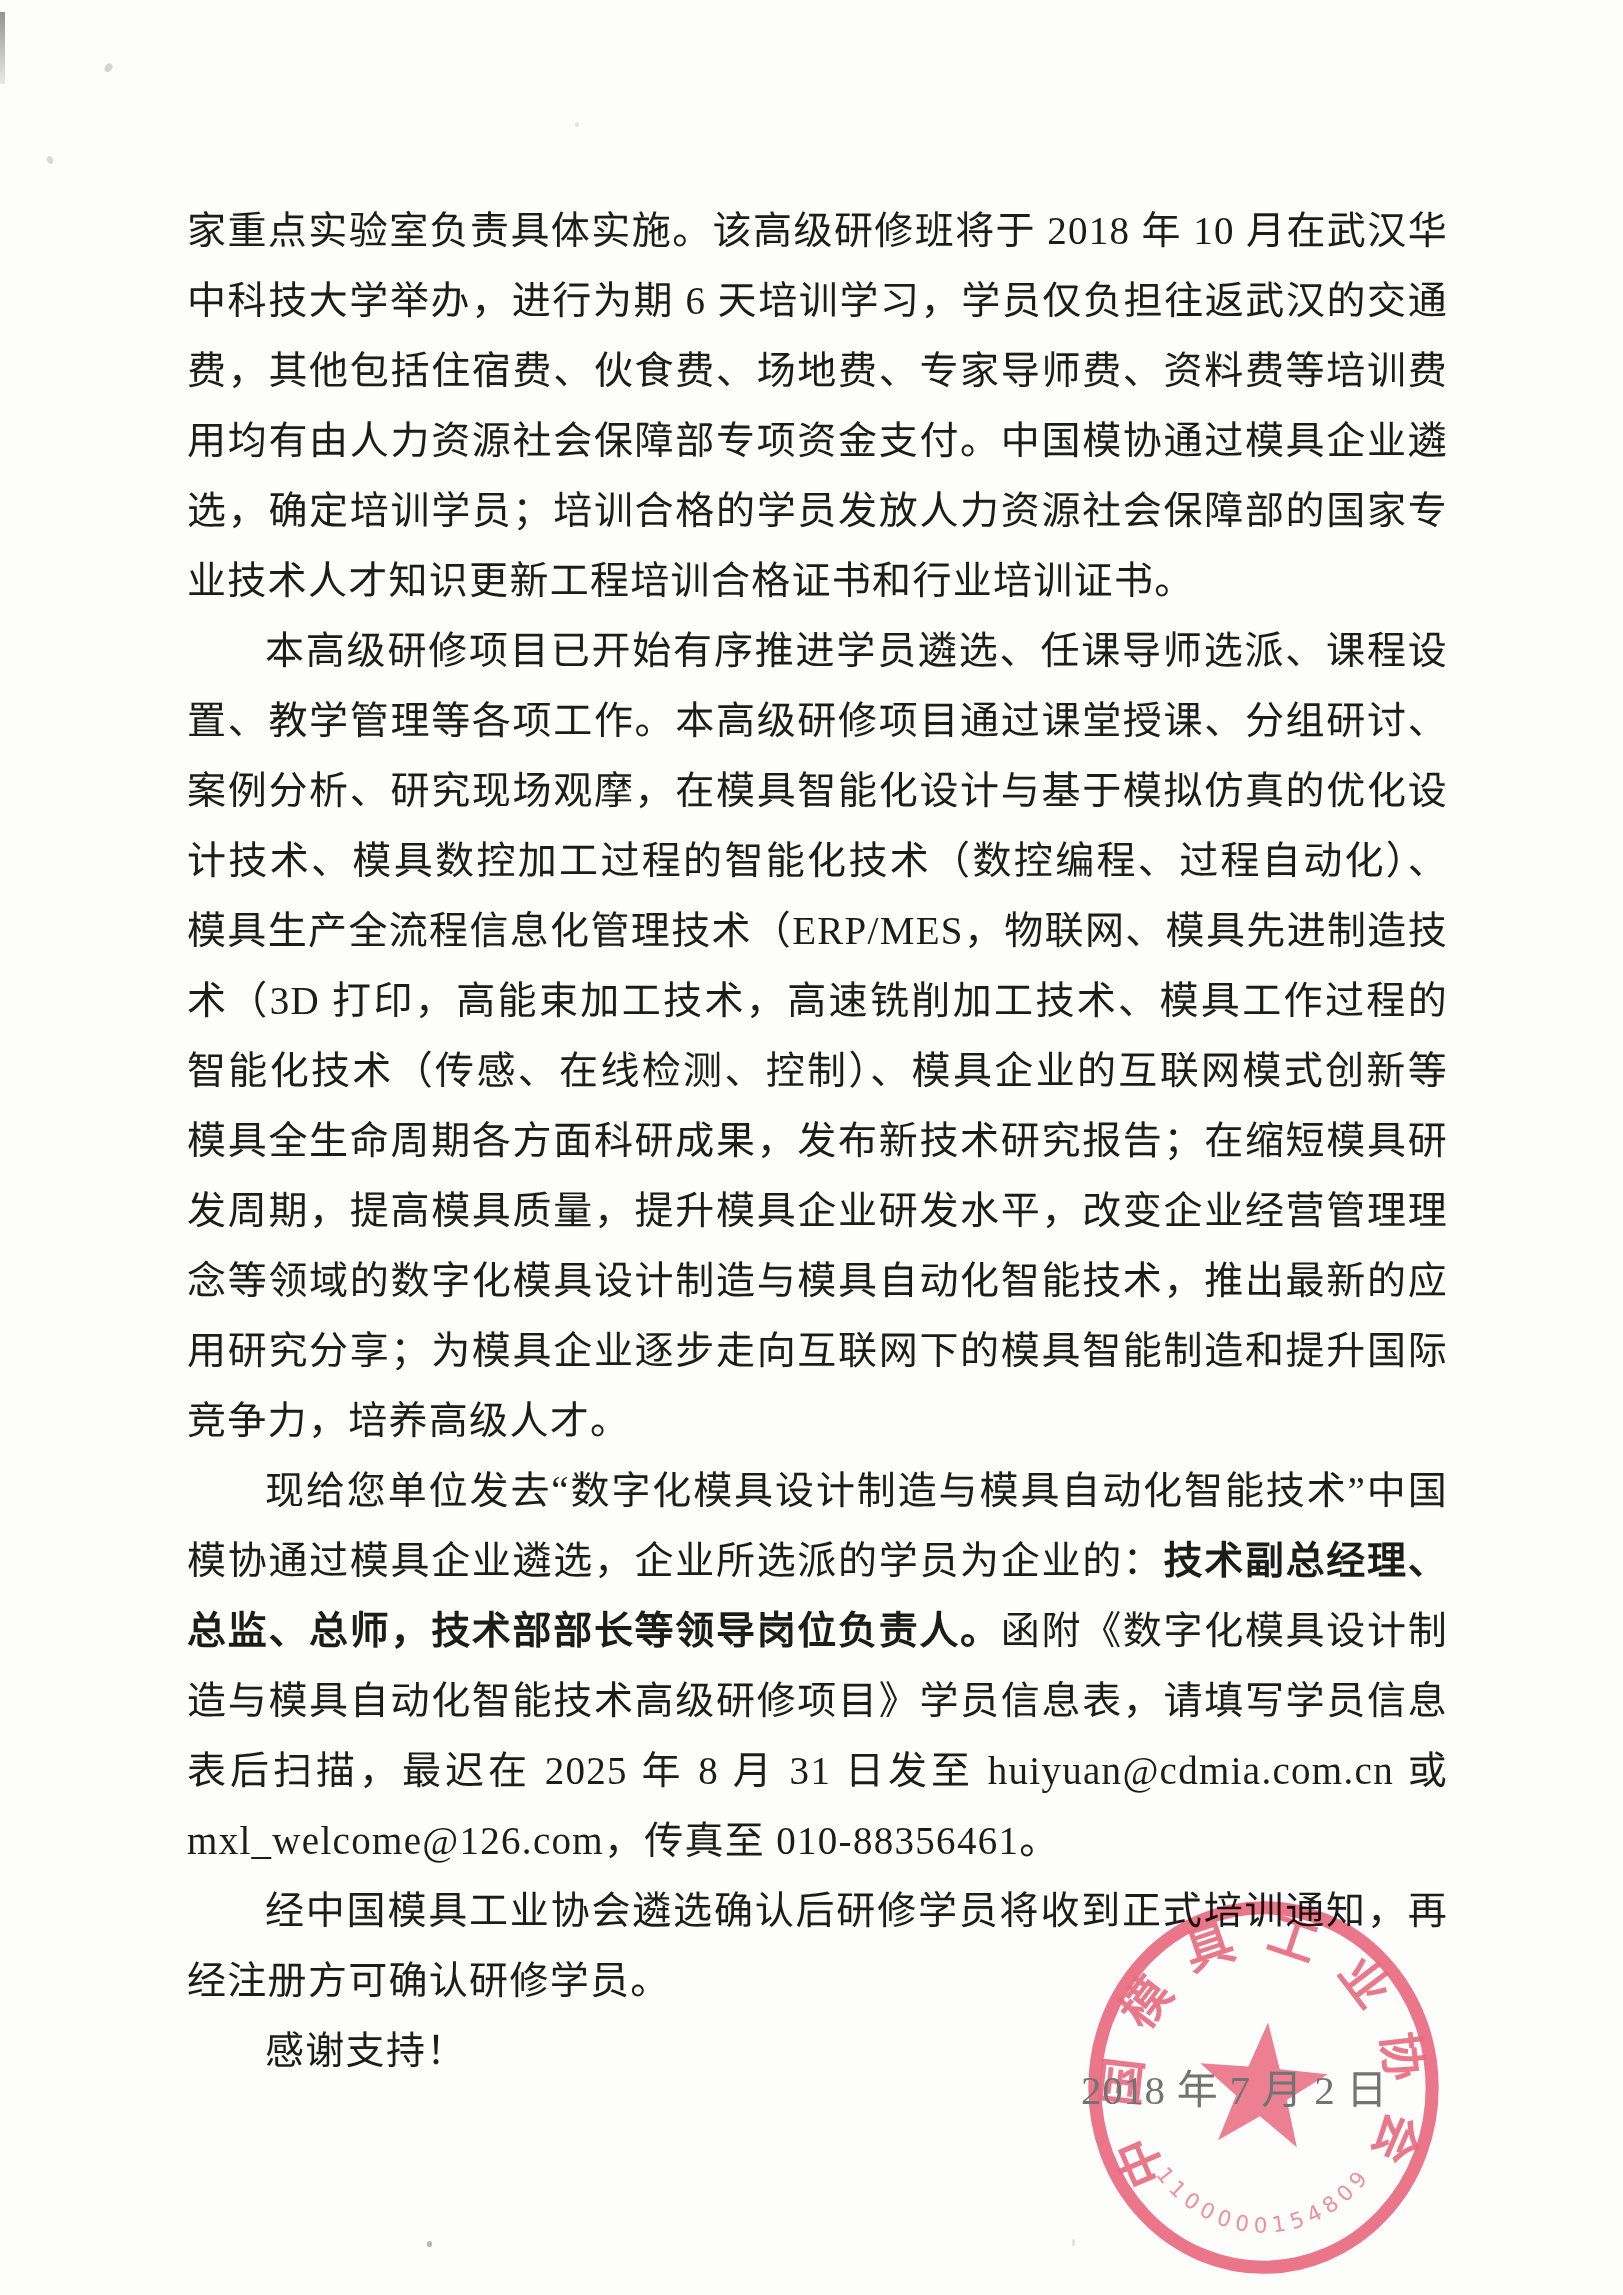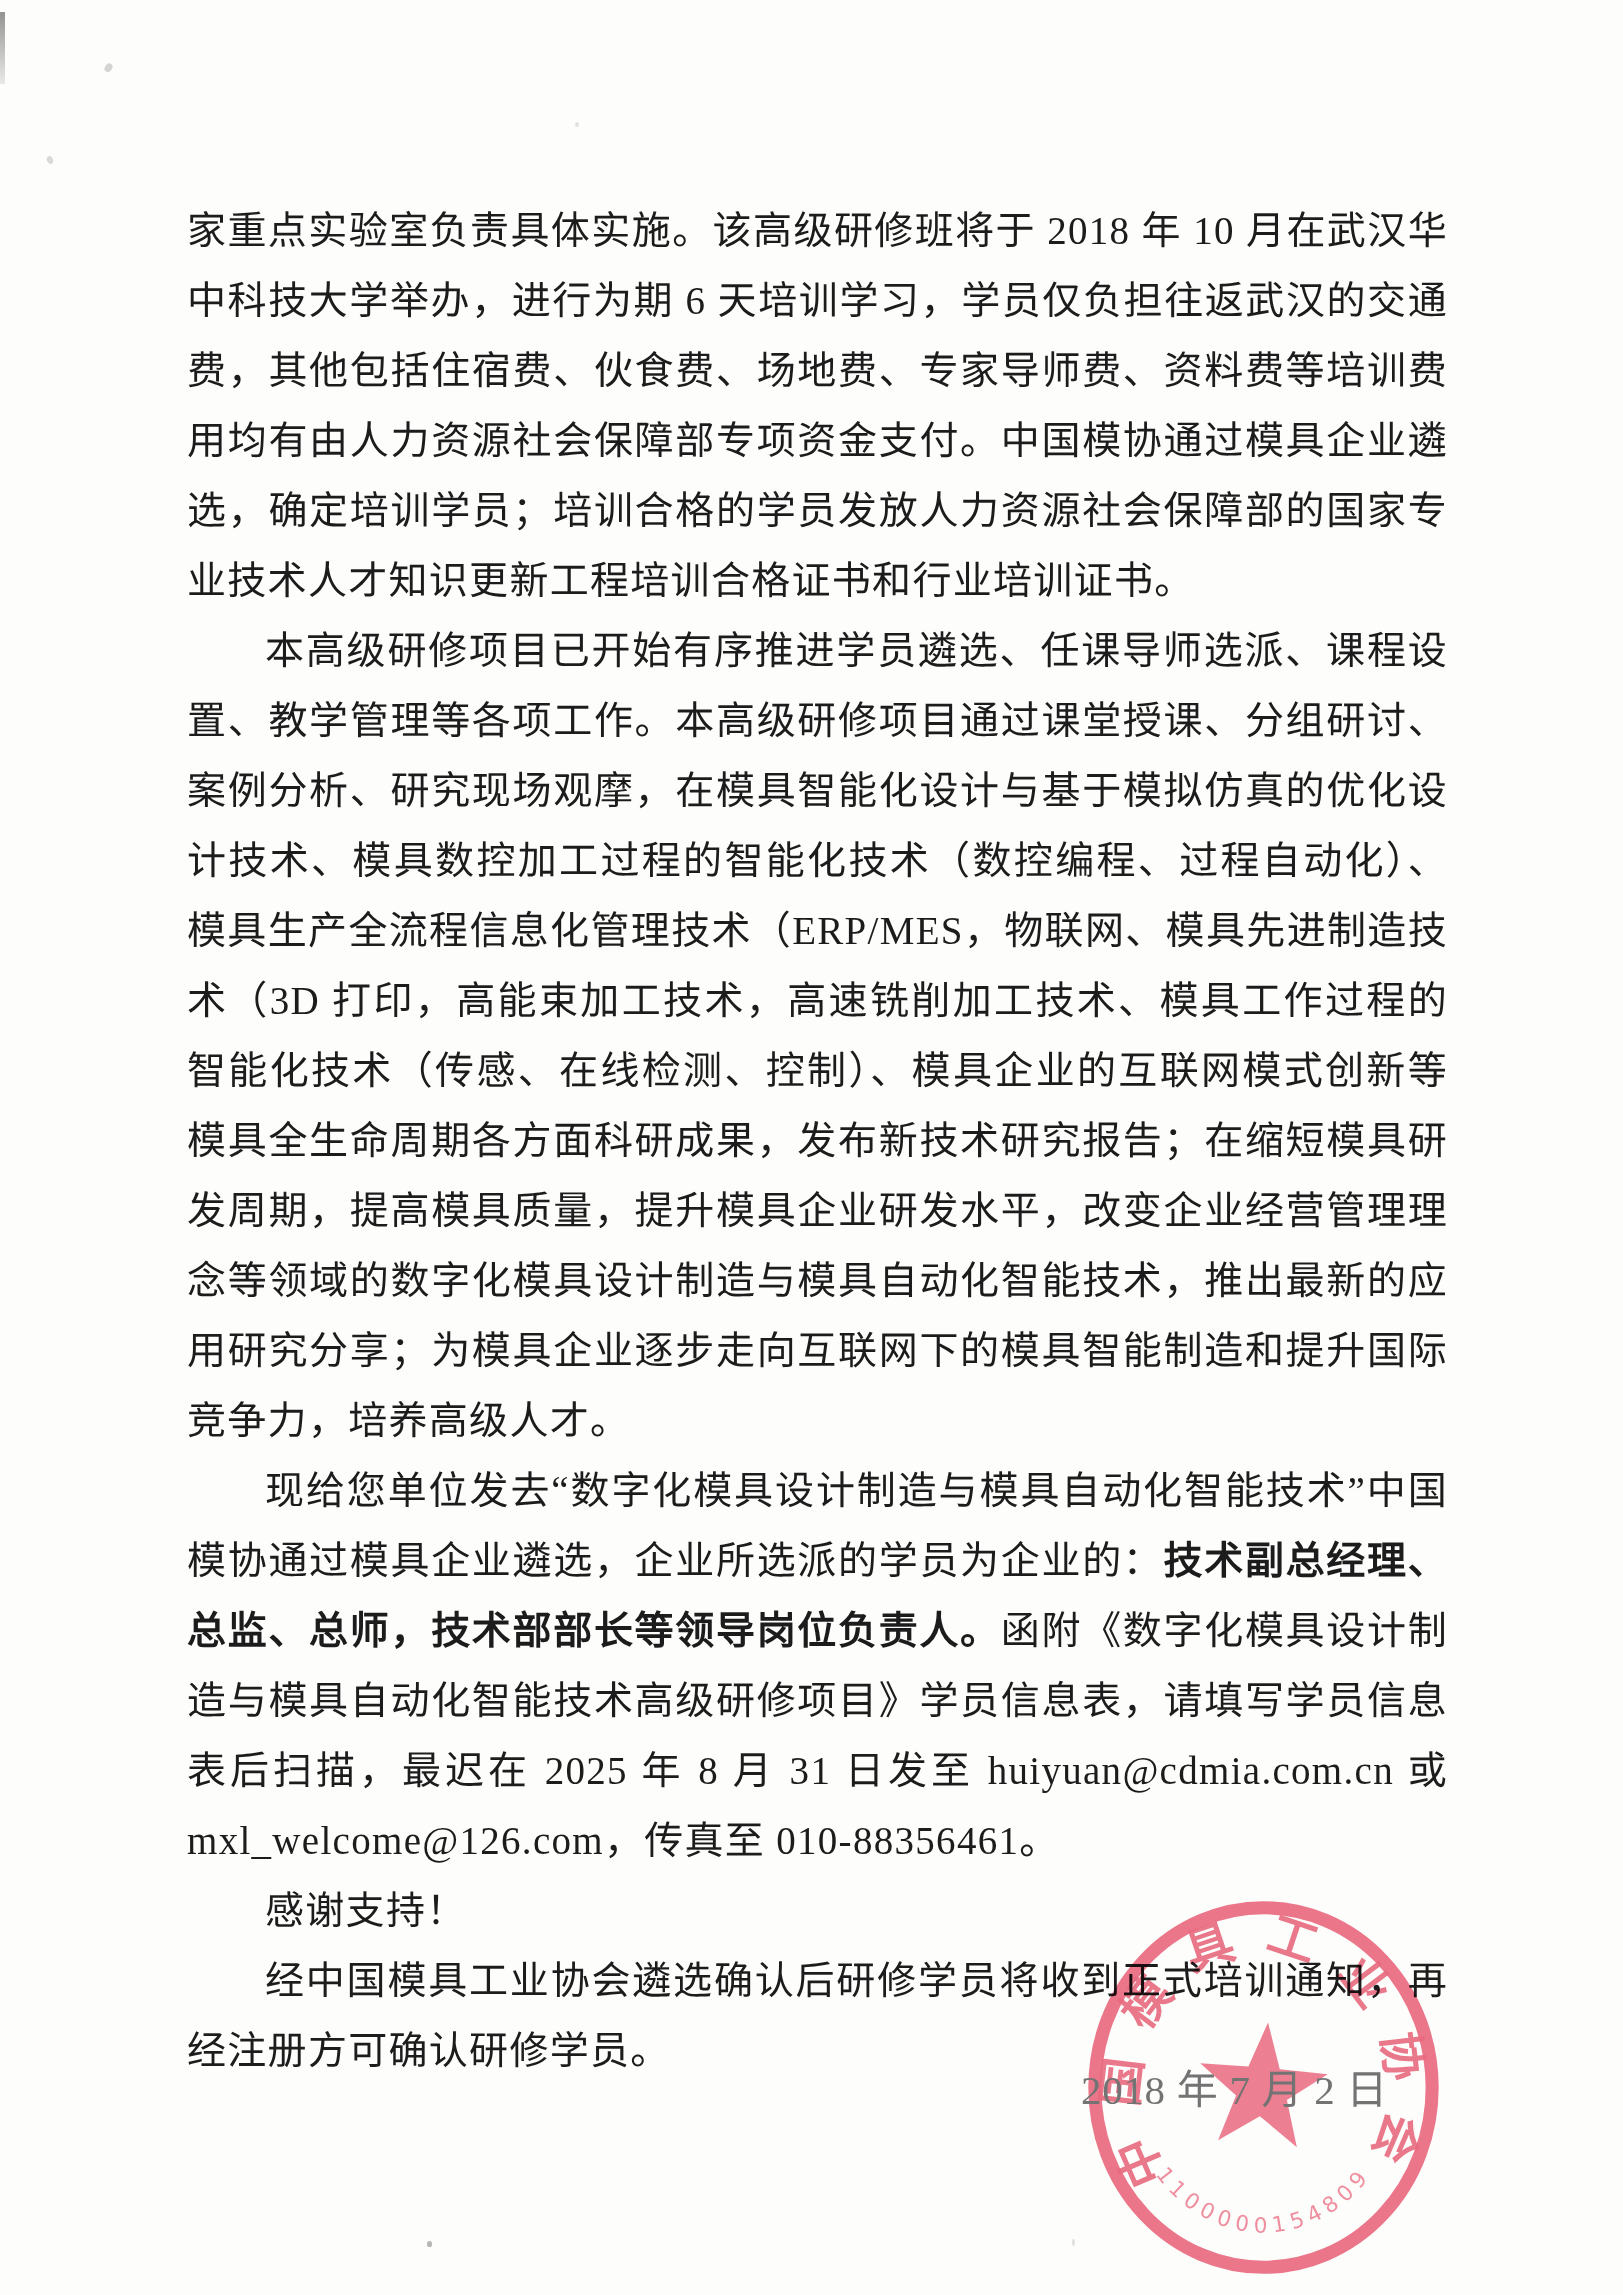--- a/index.html
+++ b/index.html
@@ -102,22 +102,22 @@
   <div class="speck s1"></div>
   <div class="speck s2"></div>
   <div class="speck s3"></div>
   <div class="speck s4"></div>
   <div class="speck s5"></div>
 
   <div class="text-block">
     <p>家重点实验室负责具体实施。该高级研修班将于 2018 年 10 月在武汉华中科技大学举办，进行为期 6 天培训学习，学员仅负担往返武汉的交通费，其他包括住宿费、伙食费、场地费、专家导师费、资料费等培训费用均有由人力资源社会保障部专项资金支付。中国模协通过模具企业遴选，确定培训学员；培训合格的学员发放人力资源社会保障部的国家专业技术人才知识更新工程培训合格证书和行业培训证书。</p>
     <p class="indent">本高级研修项目已开始有序推进学员遴选、任课导师选派、课程设置、教学管理等各项工作。本高级研修项目通过课堂授课、分组研讨、案例分析、研究现场观摩，在模具智能化设计与基于模拟仿真的优化设计技术、模具数控加工过程的智能化技术（数控编程、过程自动化）、模具生产全流程信息化管理技术（ERP/MES，物联网、模具先进制造技术（3D 打印，高能束加工技术，高速铣削加工技术、模具工作过程的智能化技术（传感、在线检测、控制）、模具企业的互联网模式创新等模具全生命周期各方面科研成果，发布新技术研究报告；在缩短模具研发周期，提高模具质量，提升模具企业研发水平，改变企业经营管理理念等领域的数字化模具设计制造与模具自动化智能技术，推出最新的应用研究分享；为模具企业逐步走向互联网下的模具智能制造和提升国际竞争力，培养高级人才。</p>
     <p class="indent"><span>现给您单位发去“数字化模具设计制造与模具自动化智能技术”中国模协通过模具企业遴选，企业所选派的学员为企业的：</span><span class="bold-run">技术副总经理、总监、总师，技术部部长等领导岗位负责人。</span><span>函附《数字化模具设计制造与模具自动化智能技术高级研修项目》学员信息表，请填写学员信息表后扫描，最迟在 2025 年 8 月 31 日发至 huiyuan@cdmia.com.cn 或 mxl_welcome@126.com，传真至 010-88356461。</span></p>
+    <p class="indent">经中国模具工业协会遴选确认后研修学员将收到正式培训通知，再经注册方可确认研修学员。</p>
     <p class="indent">感谢支持！</p>
-    <p class="indent">经中国模具工业协会遴选确认后研修学员将收到正式培训通知，再经注册方可确认研修学员。</p>
   </div>
 
   <div class="stamp">
     <svg viewBox="0 0 540 570" xmlns="http://www.w3.org/2000/svg">
       <defs>
         <path id="arcTop" d="M 136 430 A 190 205 0 1 1 404 430" fill="none"></path>
         <path id="arcBottom" d="M 108 422 A 206 222 0 0 0 432 422" fill="none"></path>
       </defs>
       <ellipse cx="270" cy="285" rx="258" ry="275" fill="none" stroke-width="20" opacity="0.92" stroke="#e8566f"></ellipse>
       <polygon points="268,185 292.1,254.8 365.9,256.2 307,300.7 328.5,371.3 268,329 207.5,371.3 229,300.7 170.1,256.2 243.9,254.8" opacity="0.85" transform="rotate(5 268 288)" fill="#e8566f"></polygon>

